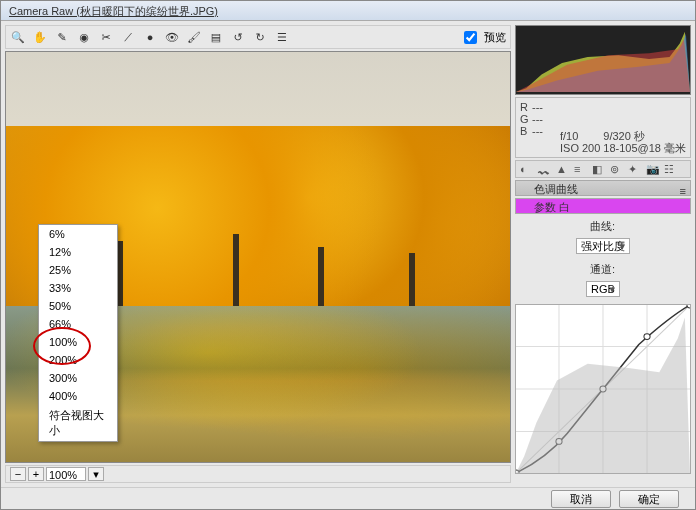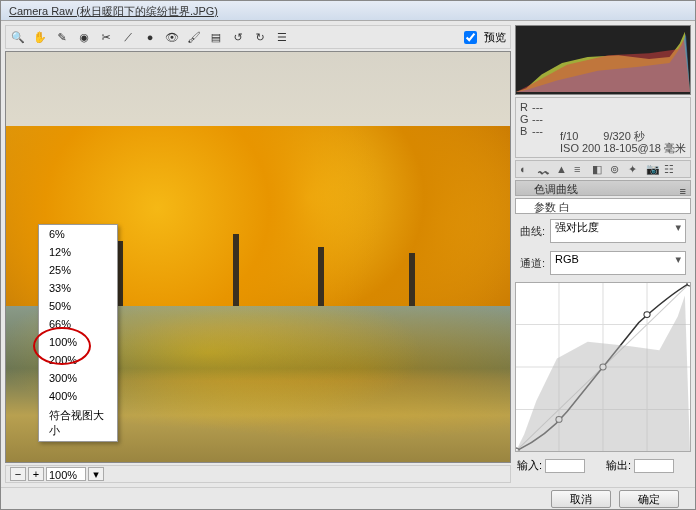--- a/index.html
+++ b/index.html
@@ -28,21 +28,21 @@
 .rightpane{width:176px;display:flex;flex-direction:column;gap:2px;}
 .histo{height:70px;border:1px solid #888;background:#222;position:relative;overflow:hidden;}
 .histo svg{width:100%;height:100%;}
 .meta{border:1px solid #bbb;background:#e8e8e8;padding:3px 4px;display:flex;font-size:9px;color:#444;line-height:12px;}
 .meta-l{width:12px;}
 .meta-r{flex:1;display:flex;justify-content:space-between;margin-top:29px;}
 .tabs{height:18px;border:1px solid #bbb;background:#e0e0e0;display:flex;align-items:center;padding:0 4px;gap:6px;}
 .tab-ic{width:12px;height:12px;color:#555;}
 .panel-hdr{height:16px;background:linear-gradient(#d0d0d0,#c0c0c0);border:1px solid #aaa;padding:0 18px;line-height:16px;color:#333;position:relative;}
 .panel-hdr .ico{position:absolute;right:4px;top:2px;}
-.row{display:flex;align-items:center;gap:4px;margin:3px 3px;padding:0 2px;}
+.row{display:flex;align-items:center;gap:4px;margin:3px 13px;padding:0 2px;flex-direction:column;}
 .row label{width:26px;color:#333;}
 .sel{flex:1;height:24px;border:1px solid #aaa;background:#fff;padding:0 4px;line-height:14px;position:relative;}
 .sel::after{content:"▾";position:absolute;right:4px;top:0;color:#555;}
 .curve-box{height:170px;border:1px solid #aaa;background:#fff;position:relative;margin:2px 0;}
 .curve-box svg{width:100%;height:100%;}
 .curve-hist{position:absolute;left:0;right:0;bottom:0;height:40px;opacity:0.5;}
 .io-row{display:flex;gap:6px;padding:2px;}
 .io{flex:1;display:flex;align-items:center;gap:3px;}
 .io input{width:40px;height:14px;border:1px solid #aaa;background:#fff;}
 .footer{height:22px;background:#e8e8e8;border-top:1px solid #ccc;display:flex;align-items:center;justify-content:flex-end;padding:0 16px;gap:8px;}
@@ -156,21 +156,21 @@
         <span class="tab-ic">⊚</span>
         <span class="tab-ic">✦</span>
         <span class="tab-ic">📷</span>
         <span class="tab-ic">☷</span>
       </div>
 
       <div class="panel-hdr">
         <span>色调曲线</span>
         <span class="ico">≡</span>
       </div>
-      <div class="panel-hdr" style="background:#ffffff">
+      <div class="panel-hdr" style="background:#d946ef">
         <span>参数  白</span>
       </div>
 
       <div class="row">
         <label>曲线:</label>
         <div class="sel"><span>强对比度</span></div>
       </div>
       <div class="row">
         <label>通道:</label>
         <div class="sel"><span>RGB</span></div>
@@ -192,30 +192,20 @@
           <circle cx="42" cy="138" r="3" fill="#fff" stroke="#333"></circle>
           <circle cx="85" cy="85" r="3" fill="#fff" stroke="#333"></circle>
           <circle cx="128" cy="32" r="3" fill="#fff" stroke="#333"></circle>
           <circle cx="170" cy="0" r="3" fill="#fff" stroke="#333"></circle>
         </svg>
         <svg class="curve-hist" viewBox="0 0 170 40" preserveAspectRatio="none">
           <path d="M0,40 L8,36 L20,28 L40,18 L70,14 L110,15 L140,16 L158,8 L165,3 L170,40 Z" fill="#bbb"></path>
         </svg>
       </div>
 
-      <div class="io-row">
-        <div class="io">
-            <span>输入:</span>
-            <input style="">
-          </div>
-        <div class="io">
-            <span>输出:</span>
-            <input style="">
-          </div>
-      </div>
     </div>
   </div>
 
   <div class="footer">
     <span class="centerlink"></span>
     <div class="btn">取消</div>
     <div class="btn">确定</div>
   </div>
 </div>
 

